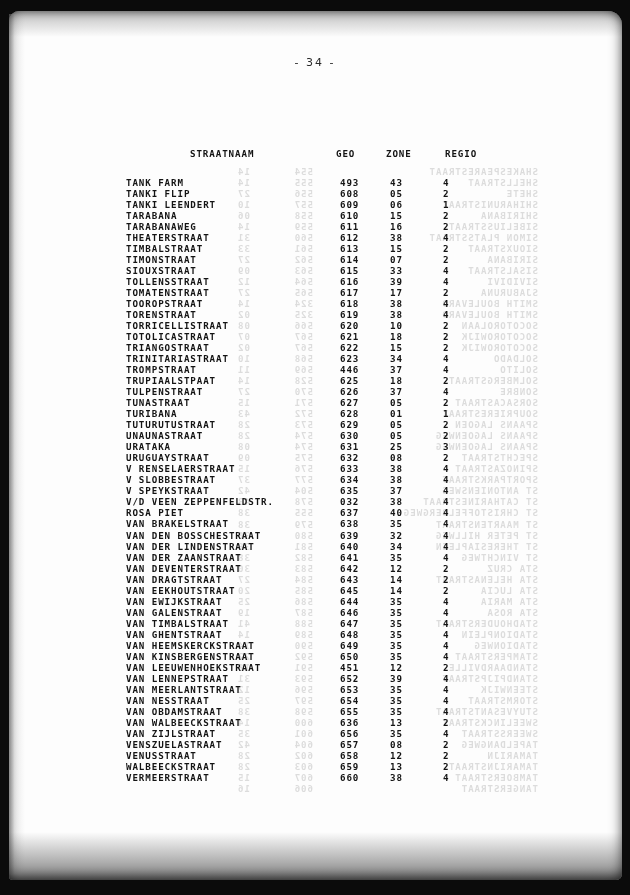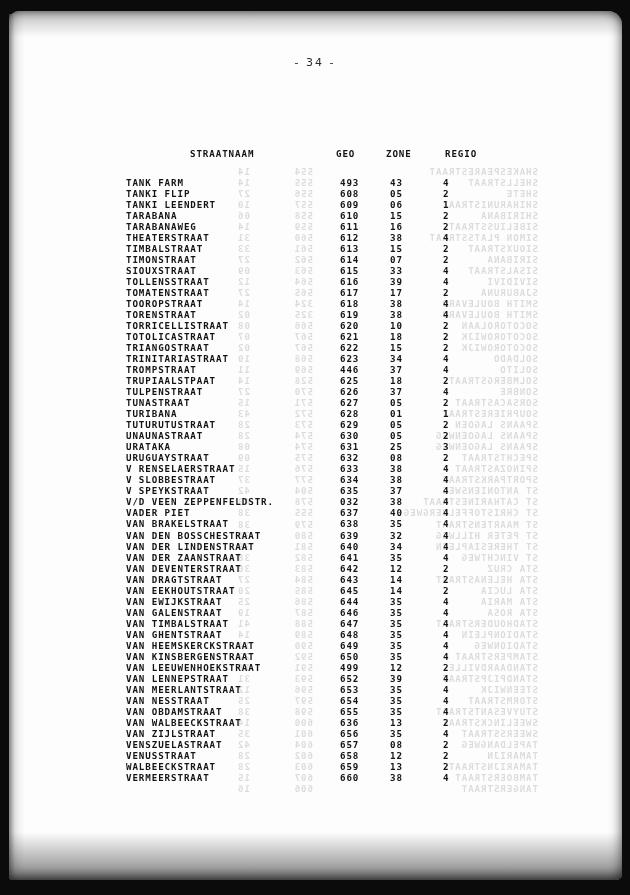--- a/index.html
+++ b/index.html
@@ -617,21 +617,21 @@
           <span class="c-zone">37</span>
           <span class="c-regio">4</span>
         </div>
         <div class="row">
           <span class="c-name">V/D VEEN ZEPPENFELDSTR.</span>
           <span class="c-geo">032</span>
           <span class="c-zone">38</span>
           <span class="c-regio">4</span>
         </div>
         <div class="row">
-          <span class="c-name">VADER PIET</span>
+          <span class="c-name">ROSA PIET</span>
           <span class="c-geo">637</span>
           <span class="c-zone">40</span>
           <span class="c-regio">4</span>
         </div>
         <div class="row">
           <span class="c-name">VAN BRAKELSTRAAT</span>
           <span class="c-geo">638</span>
           <span class="c-zone">35</span>
           <span class="c-regio">4</span>
         </div>
@@ -702,21 +702,21 @@
           <span class="c-regio">4</span>
         </div>
         <div class="row">
           <span class="c-name">VAN KINSBERGENSTRAAT</span>
           <span class="c-geo">650</span>
           <span class="c-zone">35</span>
           <span class="c-regio">4</span>
         </div>
         <div class="row">
           <span class="c-name">VAN LEEUWENHOEKSTRAAT</span>
-          <span class="c-geo">499</span>
+          <span class="c-geo">451</span>
           <span class="c-zone">12</span>
           <span class="c-regio">2</span>
         </div>
         <div class="row">
           <span class="c-name">VAN LENNEPSTRAAT</span>
           <span class="c-geo">652</span>
           <span class="c-zone">39</span>
           <span class="c-regio">4</span>
         </div>
         <div class="row">

